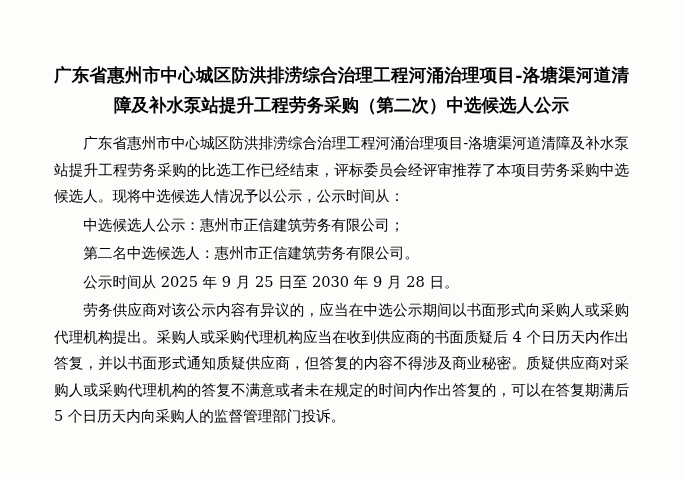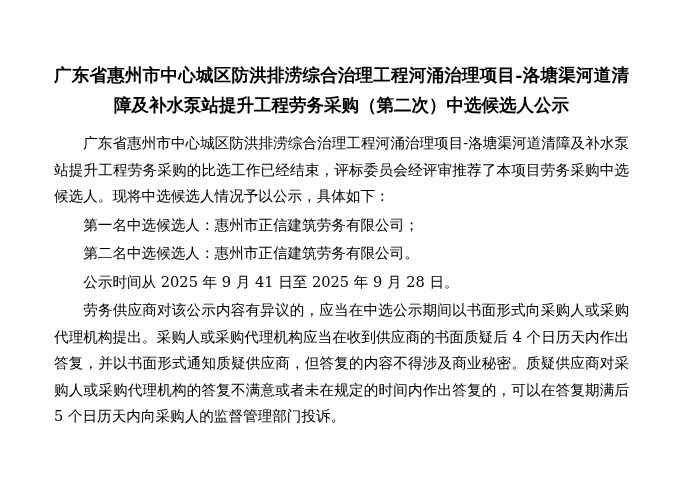--- a/index.html
+++ b/index.html
@@ -47,24 +47,24 @@
     text-indent: 0;
   }
 </style>
 </head>
 <body>
 
 <div class="page">
 
   <h1 class="doc-title">广东省惠州市中心城区防洪排涝综合治理工程河涌治理项目-洛塘渠河道清障及补水泵站提升工程劳务采购（第二次）中选候选人公示</h1>
 
-  <p class="para indent2">广东省惠州市中心城区防洪排涝综合治理工程河涌治理项目-洛塘渠河道清障及补水泵站提升工程劳务采购的比选工作已经结束，评标委员会经评审推荐了本项目劳务采购中选候选人。现将中选候选人情况予以公示，具体如下：</p>
+  <p class="para indent2">广东省惠州市中心城区防洪排涝综合治理工程河涌治理项目-洛塘渠河道清障及补水泵站提升工程劳务采购的比选工作已经结束，评标委员会经评审推荐了本项目劳务采购中选候选人。现将中选候选人情况予以公示，公示时间从：</p>
 
 
-  <p class="para indent2">第一名中选候选人：惠州市正信建筑劳务有限公司；</p>
+  <p class="para indent2">中选候选人公示：惠州市正信建筑劳务有限公司；</p>
 
   <p class="para indent2">第二名中选候选人：惠州市正信建筑劳务有限公司。</p>
 
-  <p class="para indent2">公示时间从 2025 年 9 月 41 日至 2025 年 9 月 28 日。</p>
+  <p class="para indent2">公示时间从 2025 年 9 月 25 日至 2030 年 9 月 28 日。</p>
 
   <p class="para indent2">劳务供应商对该公示内容有异议的，应当在中选公示期间以书面形式向采购人或采购代理机构提出。采购人或采购代理机构应当在收到供应商的书面质疑后 4 个日历天内作出答复，并以书面形式通知质疑供应商，但答复的内容不得涉及商业秘密。质疑供应商对采购人或采购代理机构的答复不满意或者未在规定的时间内作出答复的，可以在答复期满后 5 个日历天内向采购人的监督管理部门投诉。</p>
 
 </div>
 
 </body></html>

